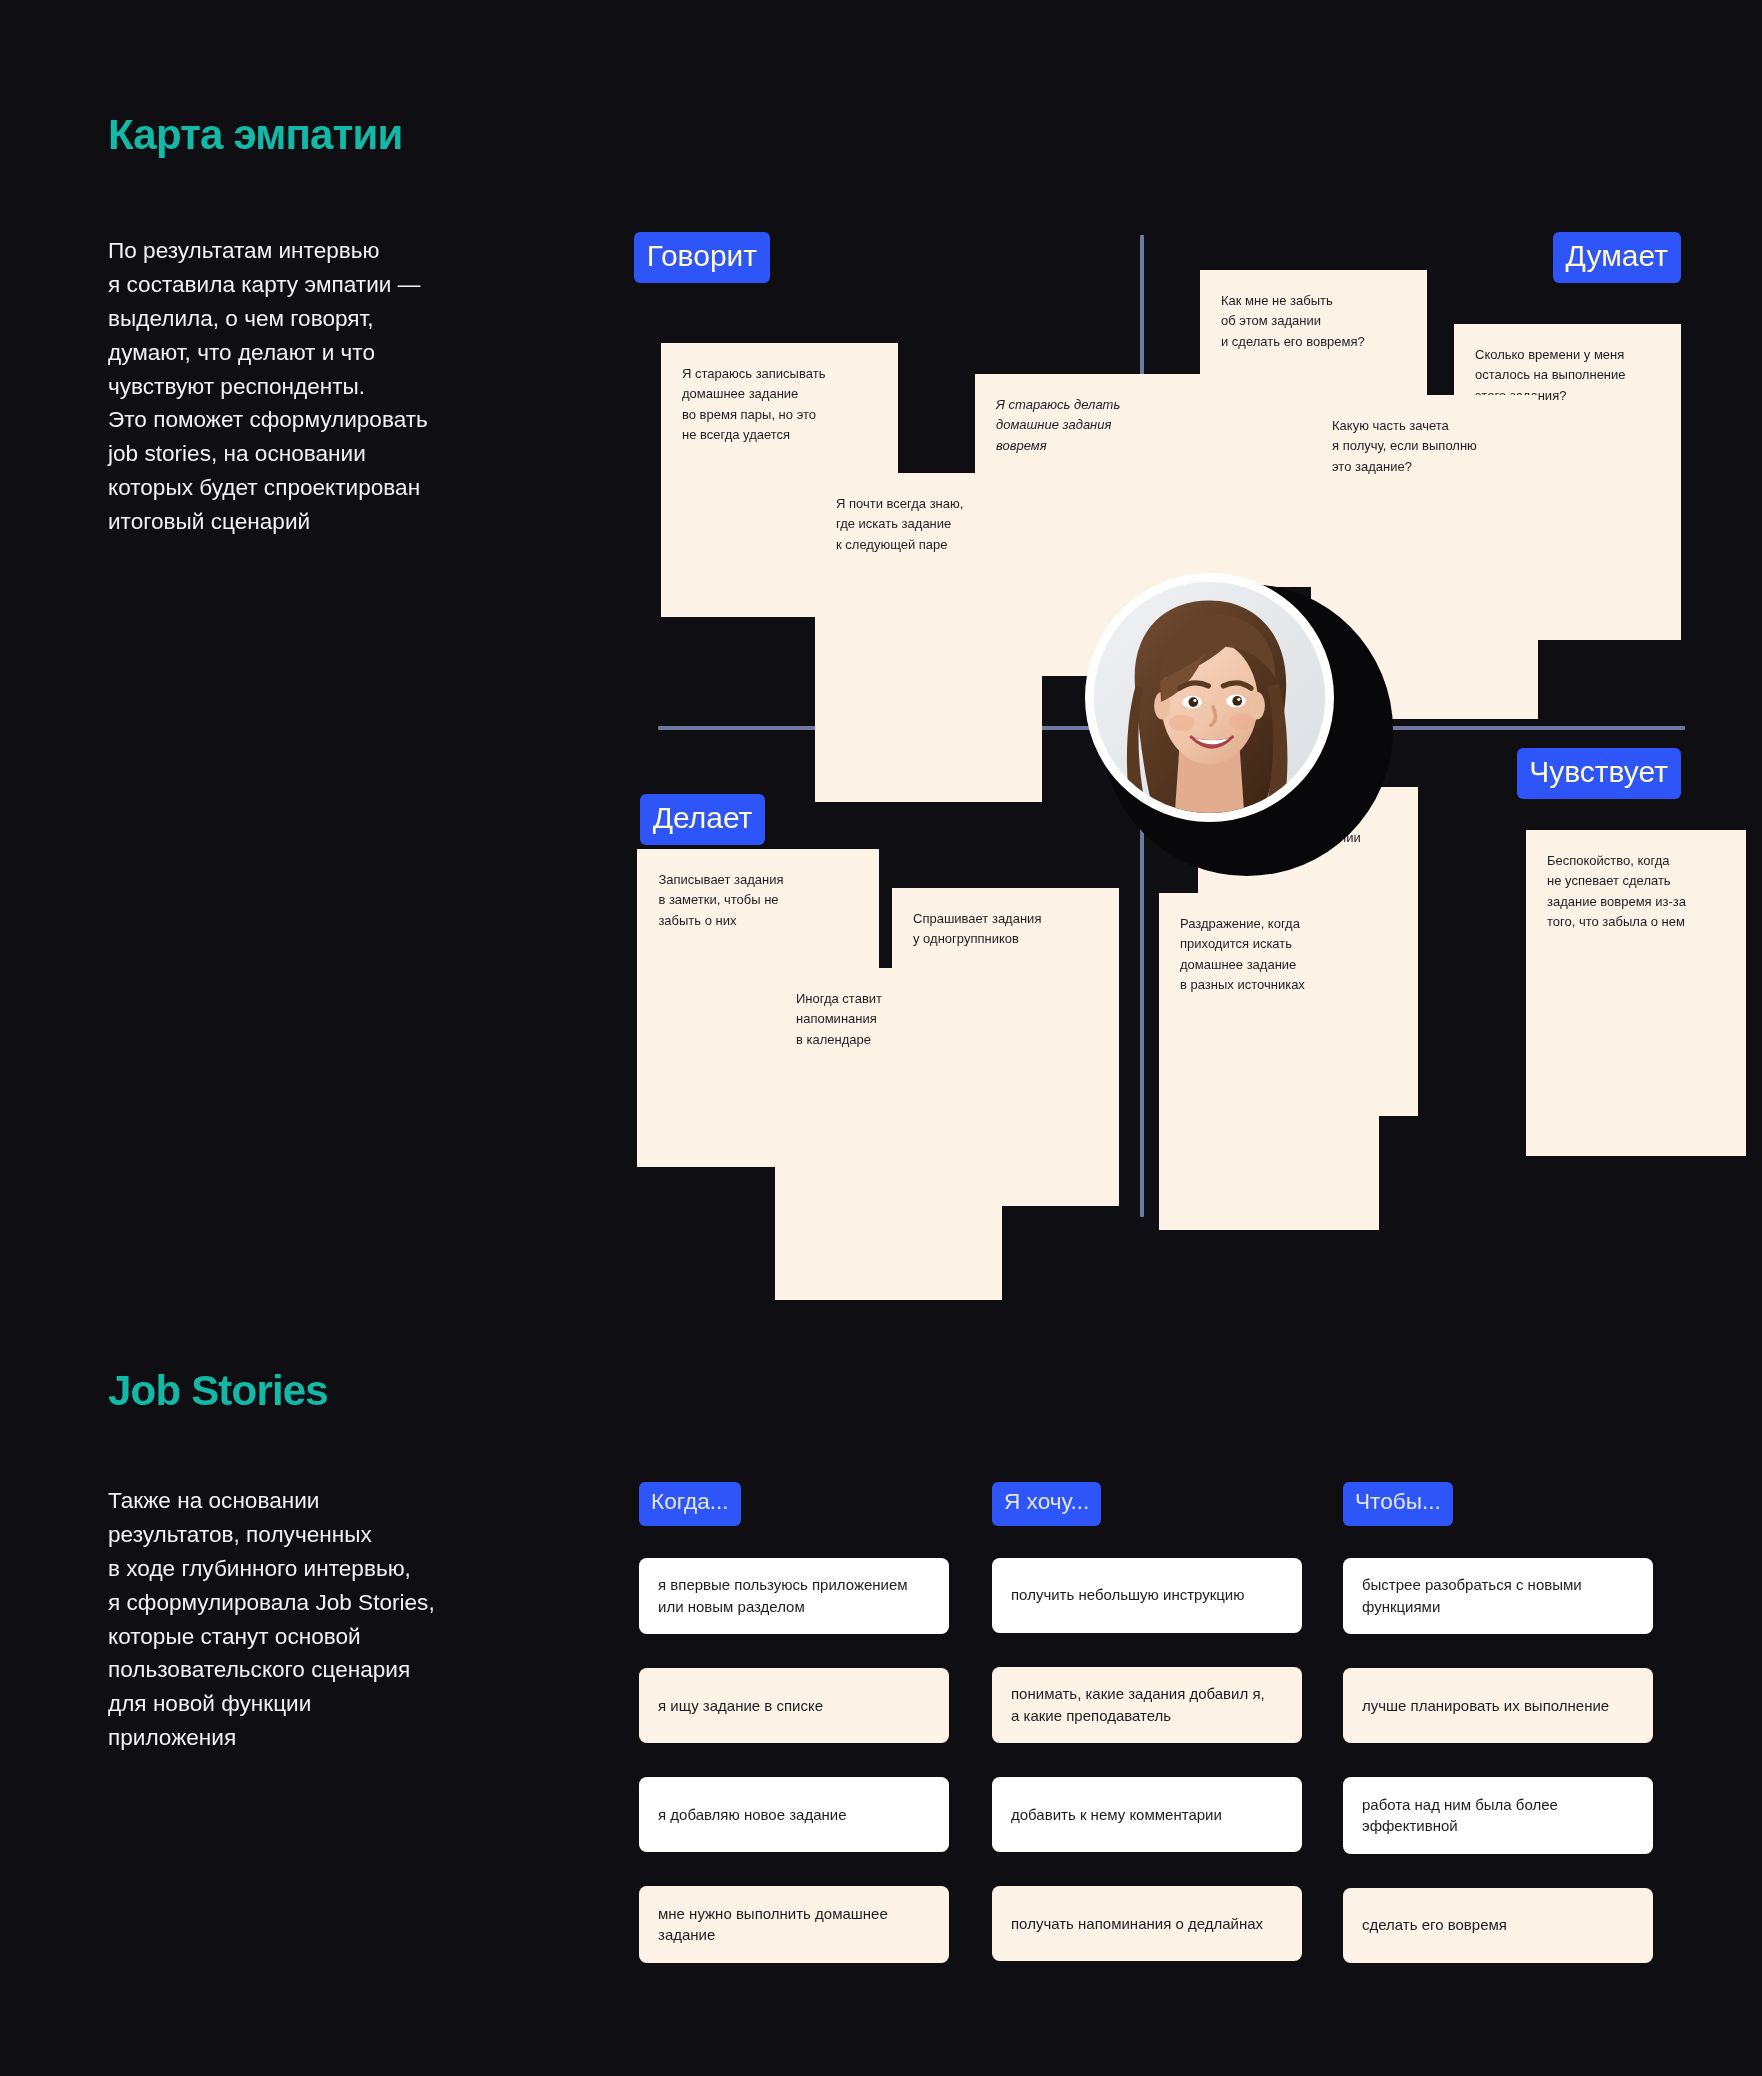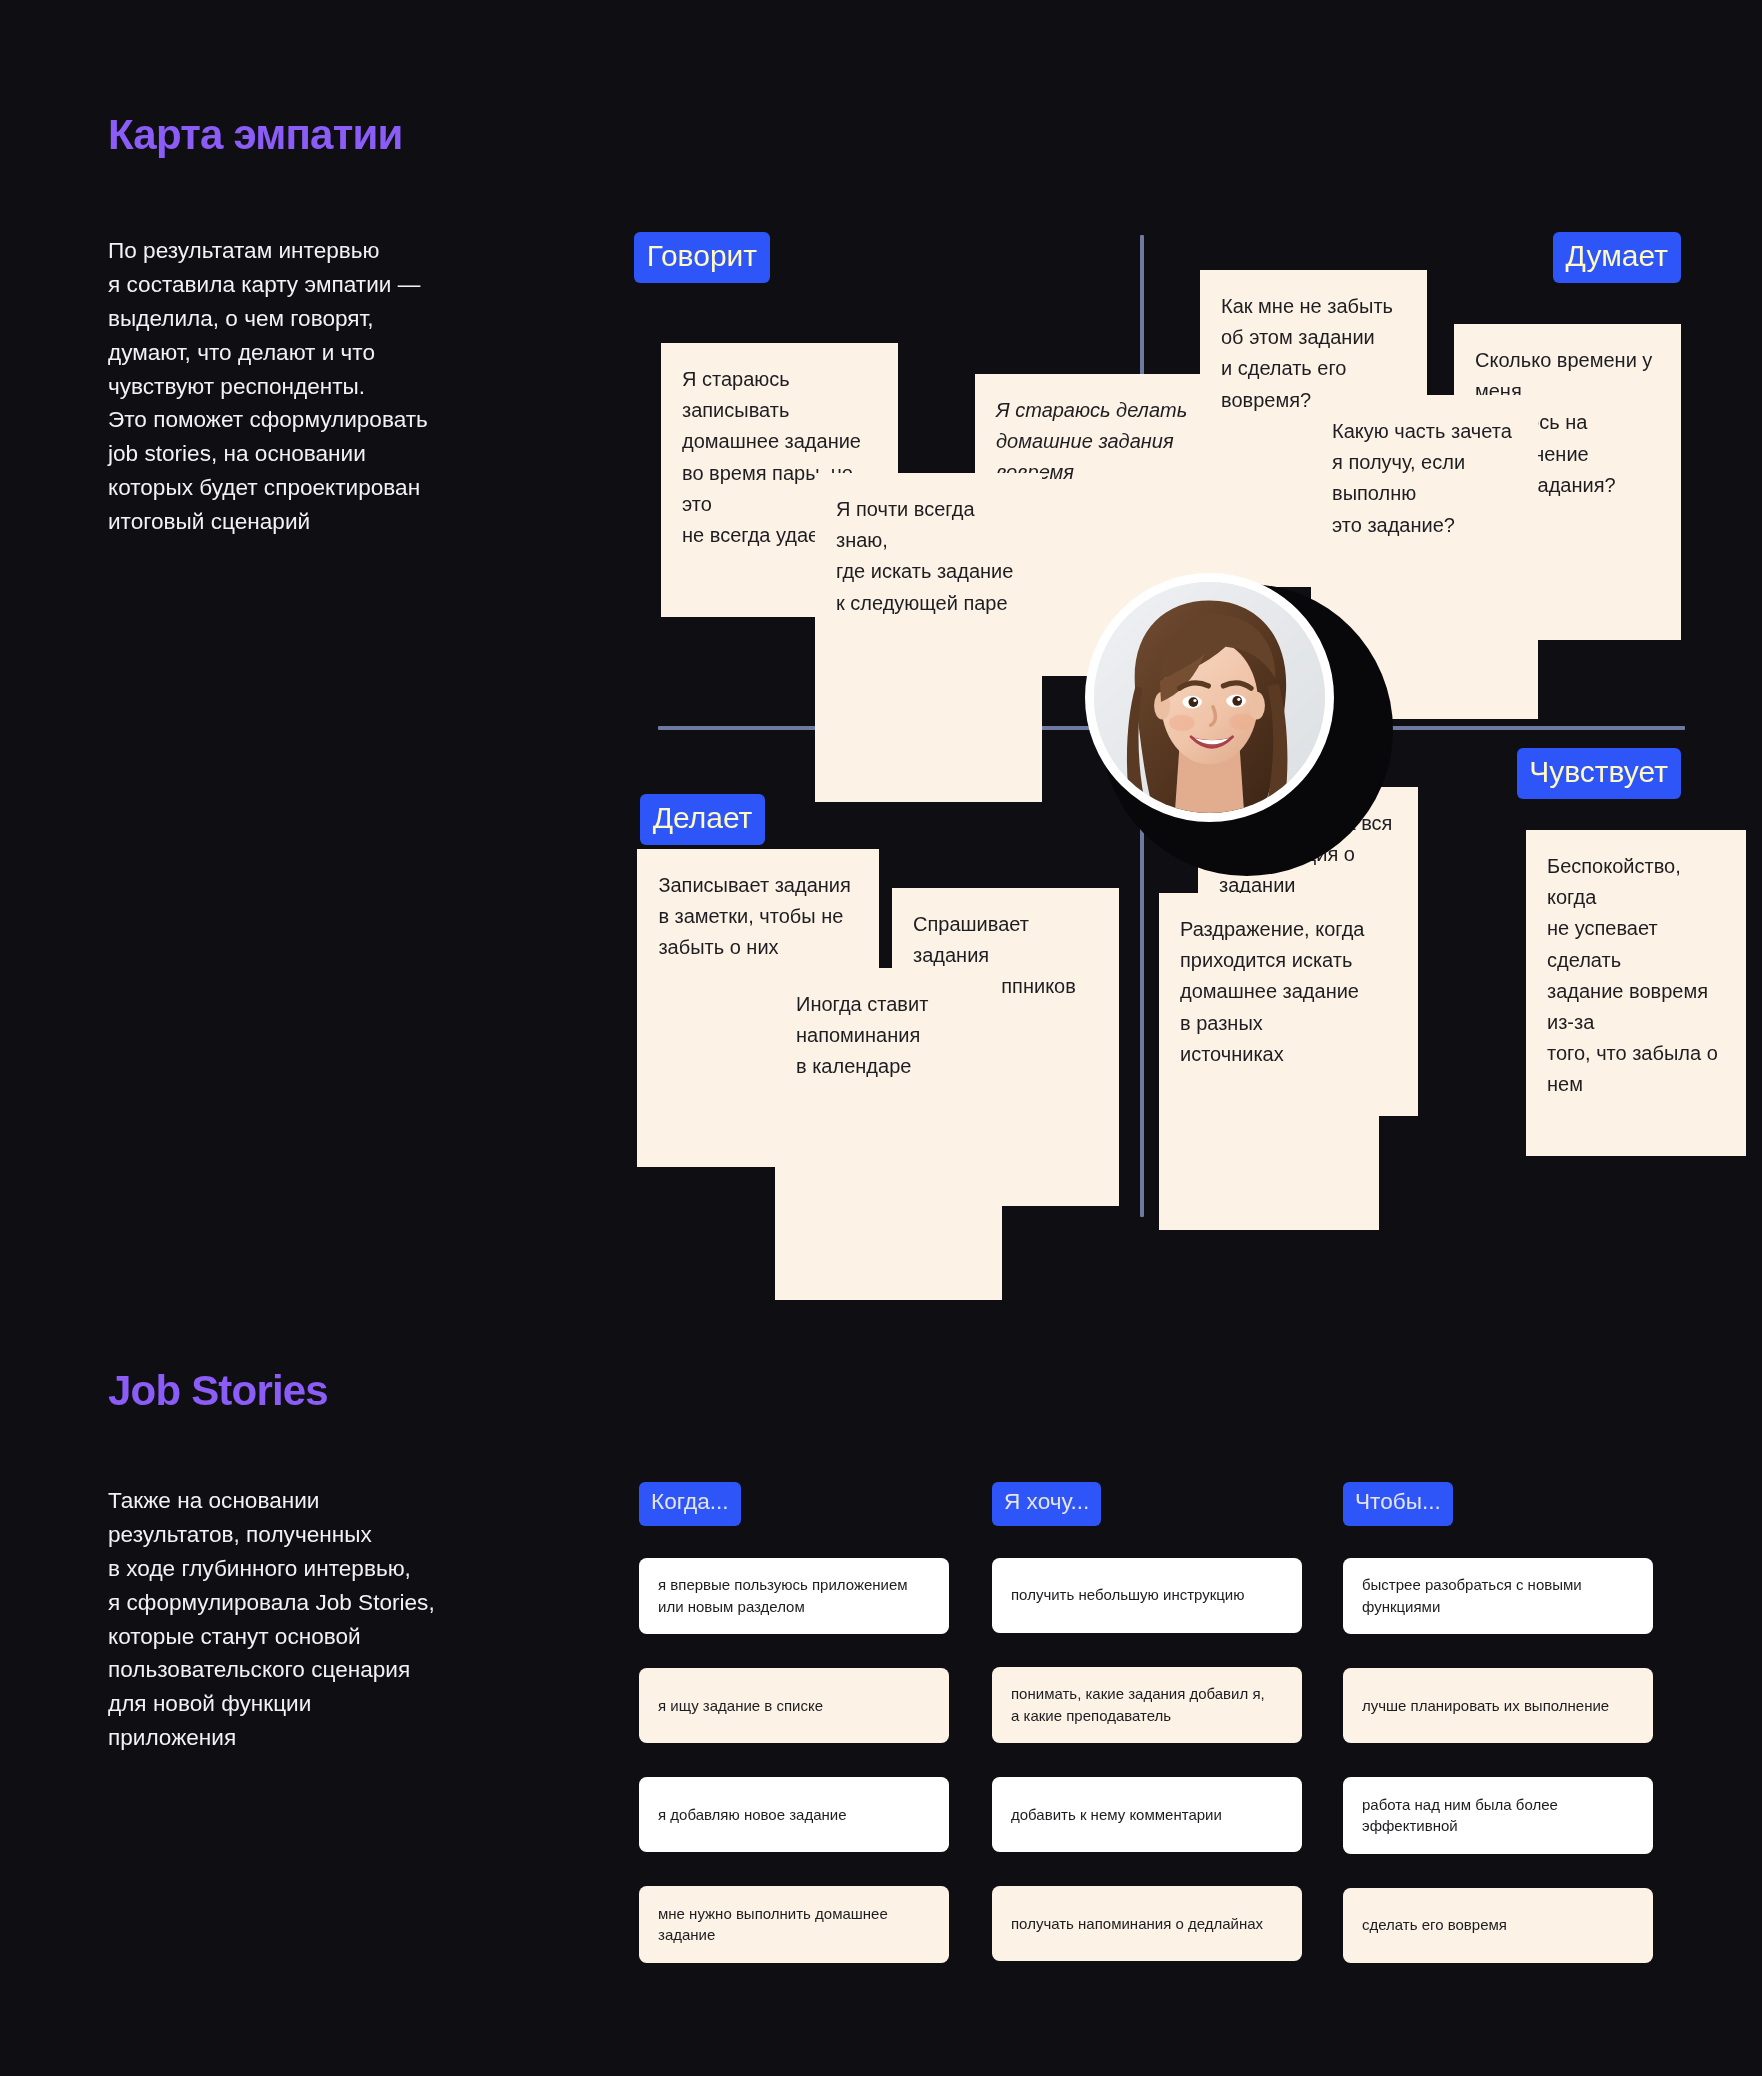--- a/index.html
+++ b/index.html
@@ -17,21 +17,21 @@
     position: relative;
     width: 1763px;
     height: 2077px;
     overflow: hidden;
     background: #0F0F13;
   }
 
   
   .section-title {
     position: absolute;
-    color: #8b5cf6;
+    color: #14b8a6;
     font-weight: 700;
     font-size: 42px;
     letter-spacing: -0.8px;
     line-height: 1.05;
     white-space: nowrap;
   }
   #title-empathy { left: 108px; top: 113px; }
   #title-jobstories { left: 108px; top: 1369px; }
 
   .section-lede {
@@ -88,21 +88,21 @@
   #label-says   { left: 12px;   top: 12px; }
   #label-thinks { right: 4.4px;   top: 12px; }
   #label-does   { left: 18px;   top: 528px; margin-top: 46px; }
   #label-feels  { right: 4.4px;   top: 528px; }
 
   
   .note {
     position: absolute;
     background: #FCF2E6;
     color: #1E1E22;
-    font-size: 20px;
+    font-size: 13px;
     line-height: 1.56;
     font-weight: 400;
     white-space: pre-line;
     padding: 0;
   }
   .note > span {
     position: absolute;
     left: 21px;
     top: 21px;
     right: 13.2px;

